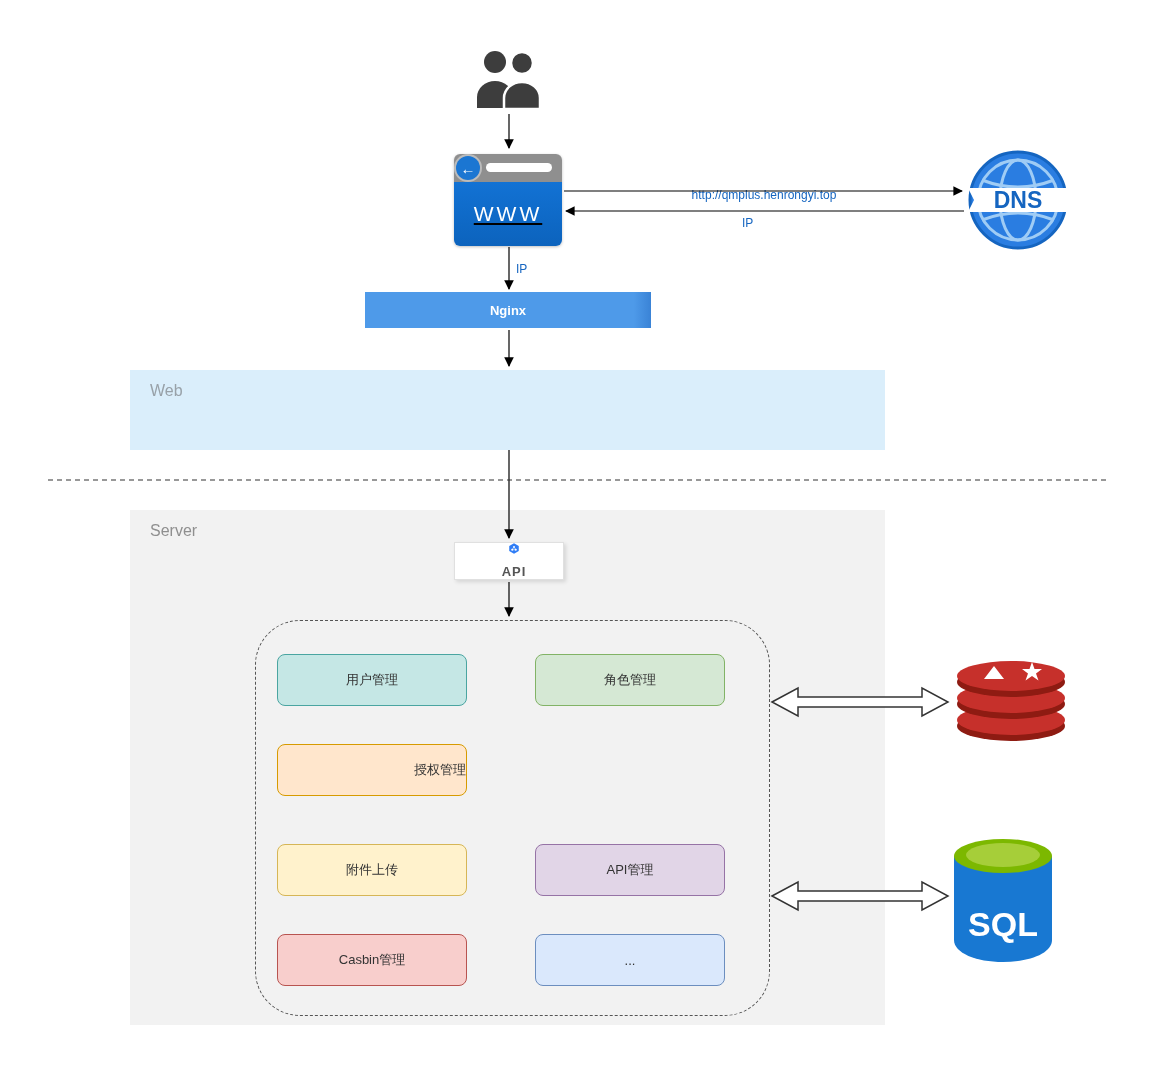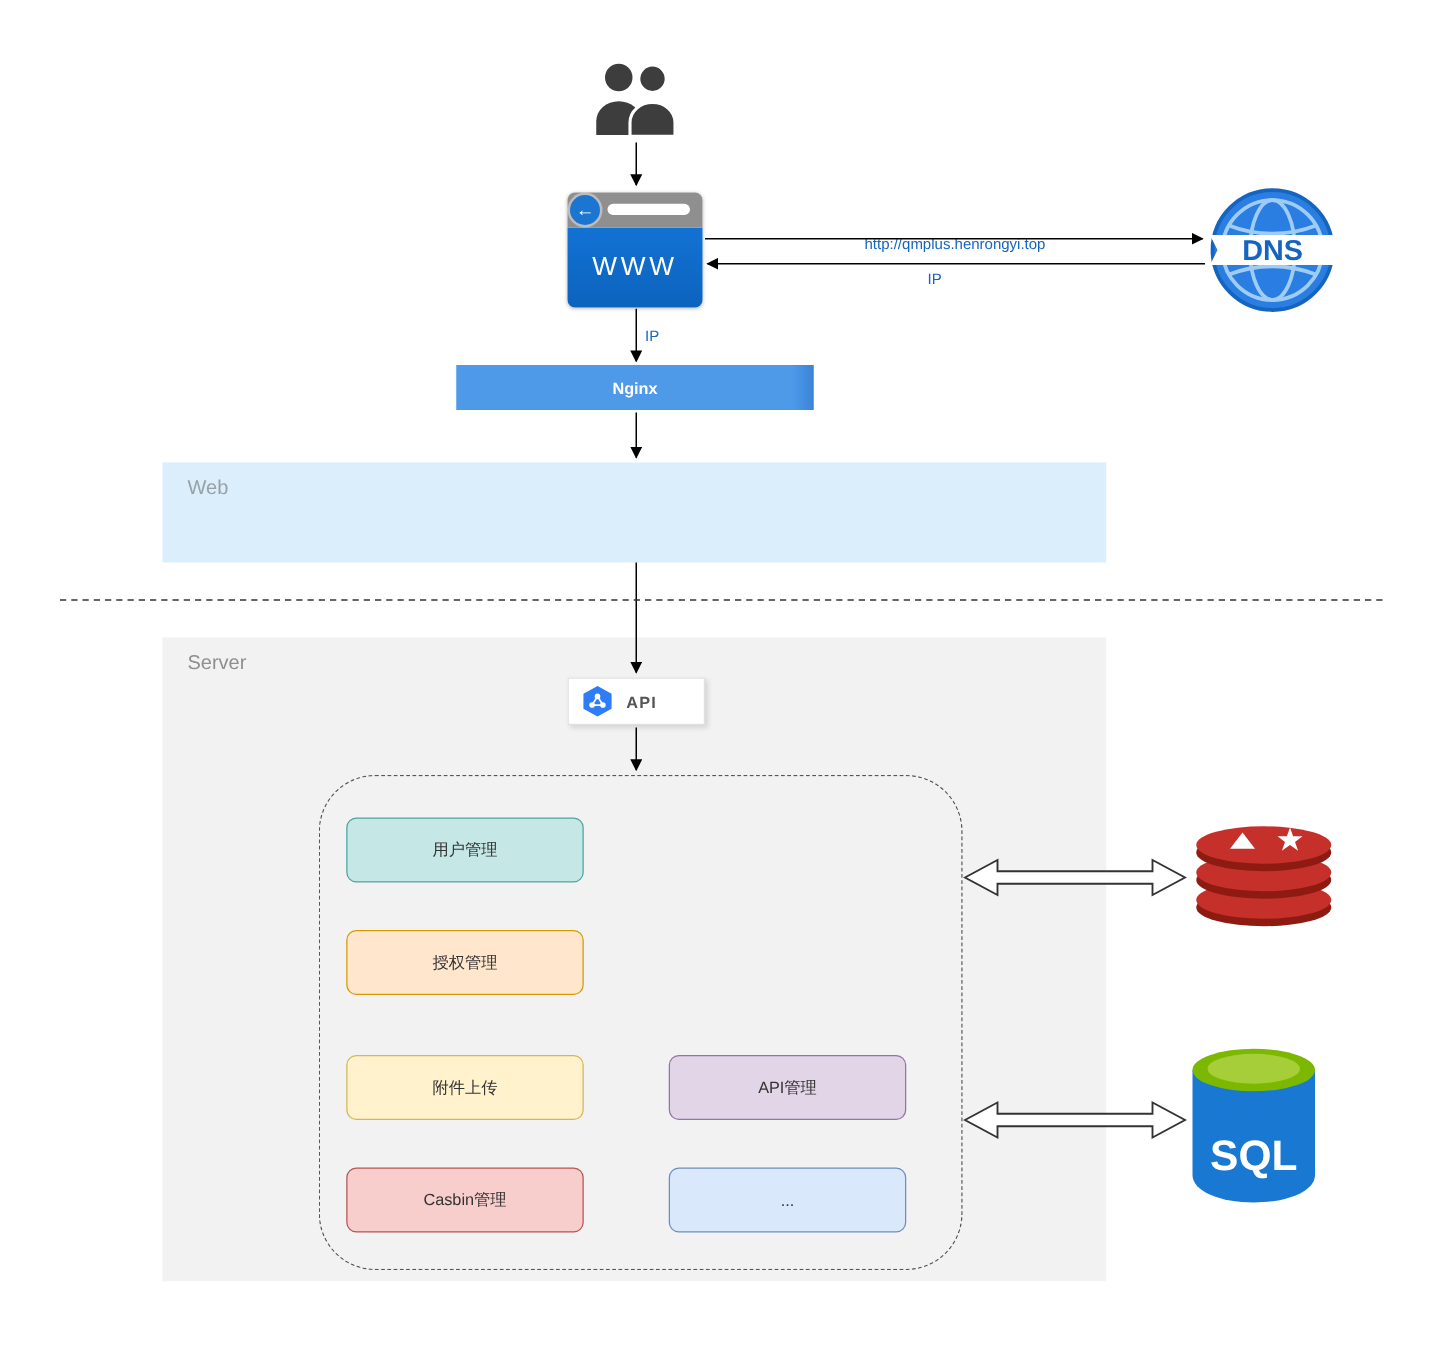--- a/index.html
+++ b/index.html
@@ -15,33 +15,33 @@
 
   
   .browser{position:absolute;left:454px;top:154px;width:108px;height:92px;border-radius:6px;z-index:2;
            box-shadow:0 1px 3px rgba(0,0,0,.25);}
   .browser-header{position:relative;height:28px;background:#8f8f8f;border-radius:6px 6px 0 0;}
   .browser-back{position:absolute;left:2px;top:2px;width:24px;height:24px;border-radius:50%;
                 background:#1b76d2;color:#fff;display:flex;align-items:center;justify-content:center;
                 font-size:15px;font-weight:bold;box-shadow:0 0 0 2px rgba(255,255,255,.4);}
   .browser-address{position:absolute;left:32px;top:9px;width:66px;height:9px;background:#fff;border-radius:5px;}
   .browser-body{height:64px;background:linear-gradient(180deg,#1272d4,#0c63bd);border-radius:0 0 6px 6px;
-                display:flex;align-items:center;justify-content:center;}
+                display:flex;align-items:center;justify-content:center;text-decoration:underline;}
   .browser-title{color:#fff;font-size:21px;letter-spacing:3px;font-weight:500;}
 
   
   .nginx-bar{position:absolute;left:365px;top:292px;width:286px;height:36px;z-index:2;
              background:linear-gradient(90deg,#4e9ae9 0%,#4e9ae9 94%,#3a83d6 100%);
              display:flex;align-items:center;justify-content:center;}
   .nginx-bar span{color:#fff;font-size:13px;font-weight:600;}
 
   
   .api-badge{position:absolute;left:454px;top:542px;width:110px;height:38px;background:#fff;z-index:2;
              border:1px solid #e0e0e0;box-shadow:2px 2px 4px rgba(0,0,0,.12);
-             display:flex;align-items:center;gap:10px;padding-left:10px;box-sizing:border-box;}
+             display:flex;align-items:center;gap:10px;padding-left:10px;box-sizing:border-box;flex-direction:column;}
   .api-badge .api-label{font-size:13px;font-weight:bold;color:#555;letter-spacing:1px;}
 
   
   .module-group{position:absolute;left:255px;top:620px;width:515px;height:396px;z-index:1;
                 border:1.5px dashed #555;border-radius:45px;box-sizing:border-box;}
 
   .module-box{position:absolute;width:190px;height:52px;border:1px solid #999;border-radius:8px;z-index:2;
               display:flex;align-items:center;justify-content:center;font-size:13px;color:#333;box-sizing:border-box;}
 
   
@@ -122,21 +122,24 @@
       </g>
     </svg>
     <span class="api-label">API</span>
   </div>
 
   <div class="module-group"></div>
 
   <div class="module-box" style="left: 277px; top: 654px; background-color: rgb(197, 231, 229); border-color: rgb(74, 165, 161);">
       <span>用户管理</span>
     </div>
-  <div class="module-box" style="left: 277px; top: 744px; background-color: rgb(255, 230, 204); border-color: rgb(215, 155, 0);">
+  <div class="module-box" style="left: 535px; top: 654px; background-color: rgb(213, 232, 212); border-color: rgb(130, 179, 102);">
+      <span>角色管理</span>
+    </div>
+  <div class="module-box" style="left: 277px; top: 744px; background-color: rgb(255, 230, 204); border-color: rgb(215, 155, 0); justify-content: flex-end;">
       <span>授权管理</span>
     </div>
   <div class="module-box" style="left: 535px; top: 844px; background-color: rgb(225, 213, 231); border-color: rgb(150, 115, 166);">
       <span>API管理</span>
     </div>
   <div class="module-box" style="left: 277px; top: 844px; background-color: rgb(255, 242, 204); border-color: rgb(214, 182, 86);">
       <span>附件上传</span>
     </div>
   <div class="module-box" style="left: 277px; top: 934px; background-color: rgb(248, 206, 204); border-color: rgb(184, 84, 80);">
       <span>Casbin管理</span>

